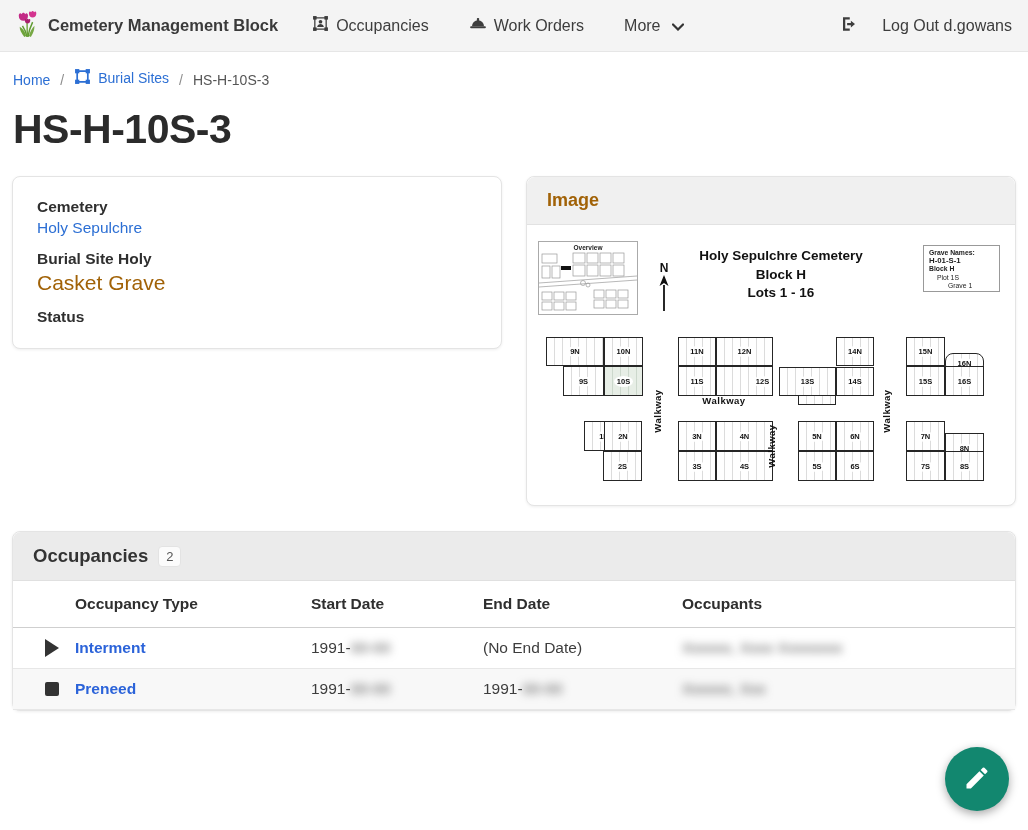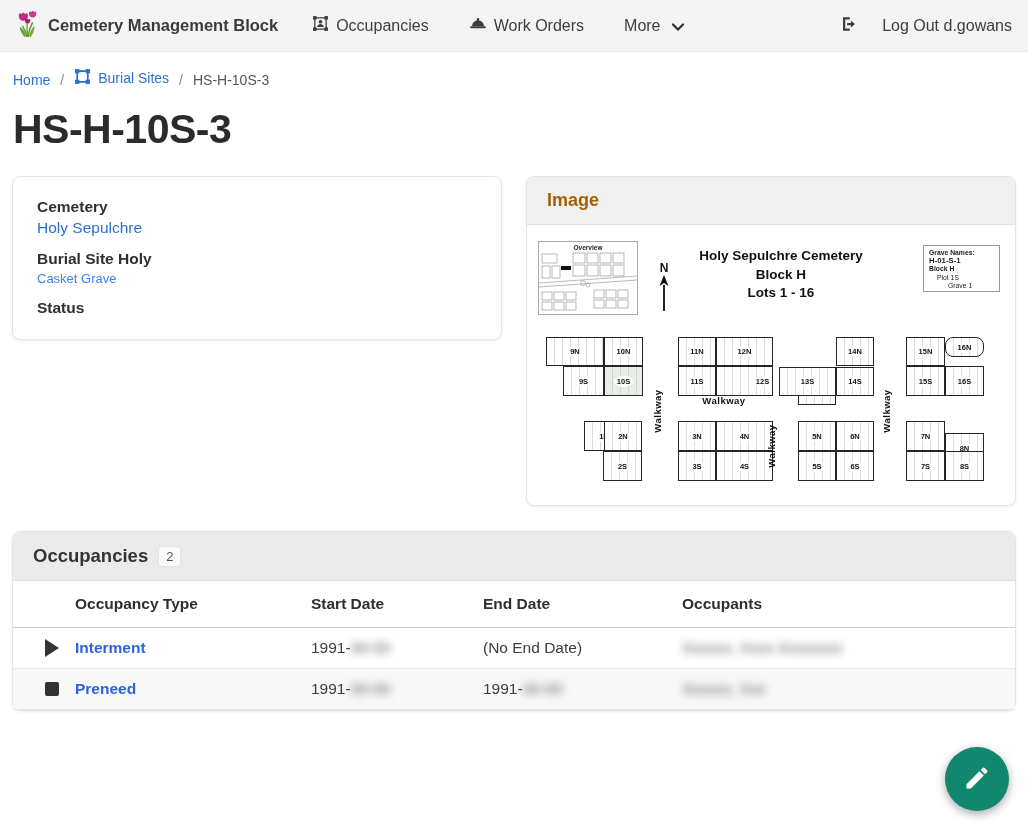--- a/index.html
+++ b/index.html
@@ -42,21 +42,21 @@
   
   .cards-row { display:flex; gap:24px; margin:23px 12px 0 12px; align-items:flex-start; }
   .card {
     background:#fff; border:1px solid #e4e4e4; border-radius:8px;
     box-shadow:0 1px 3px rgba(0,0,0,.07);
   }
   .details-card { flex:0 0 490px; padding:21px 24px 19px 24px; }
   .field-group { margin-bottom:13px; }
   .field-group:last-child { margin-bottom:0; }
   .field-label { font-weight:700; font-size:15.5px; color:#2f2f2f; margin-bottom:3px; }
-  .field-value { font-size:13px; color:#3b82f6; }
+  .field-value { font-size:21px; color:#a16207; }
   .field-link { font-size:15.5px; color:#2c6fd4; text-decoration:none; cursor:pointer; }
 
   .image-card { flex:1 1 auto; overflow:hidden; }
   .card-header {
     background:#f0f0f0; border-bottom:1px solid #e2e2e2; padding:13px 20px;
     border-radius:8px 8px 0 0;
   }
   .card-header-title { font-size:18px; font-weight:700; color:#a16207; }
   .image-body { padding:8px 9px 10px 9px; }
 
@@ -349,21 +349,21 @@
             </div>
             <div class="map-cell" style="left: 243px; top: 134px; width: 57px; height: 29px;">
               <span>13S</span>
             </div>
             <div class="map-cell" style="left: 300px; top: 134px; width: 38px; height: 29px;">
               <span>14S</span>
             </div>
             <div class="map-cell" style="left: 370px; top: 104px; width: 39px; height: 29px;">
               <span>15N</span>
             </div>
-            <div class="map-cell" style="left: 409px; top: 104px; width: 39px; height: 20px; border-radius: 8px;">
+            <div class="map-cell" style="left: 409px; top: 120px; width: 39px; height: 20px; border-radius: 8px;">
               <span>16N</span>
             </div>
             <div class="map-cell" style="left: 370px; top: 133px; width: 39px; height: 30px;">
               <span>15S</span>
             </div>
             <div class="map-cell" style="left: 409px; top: 133px; width: 39px; height: 30px;">
               <span>16S</span>
             </div>
             <div class="map-cell" style="left: 48px; top: 188px; width: 40px; height: 30px;">
               <span>1N</span>

